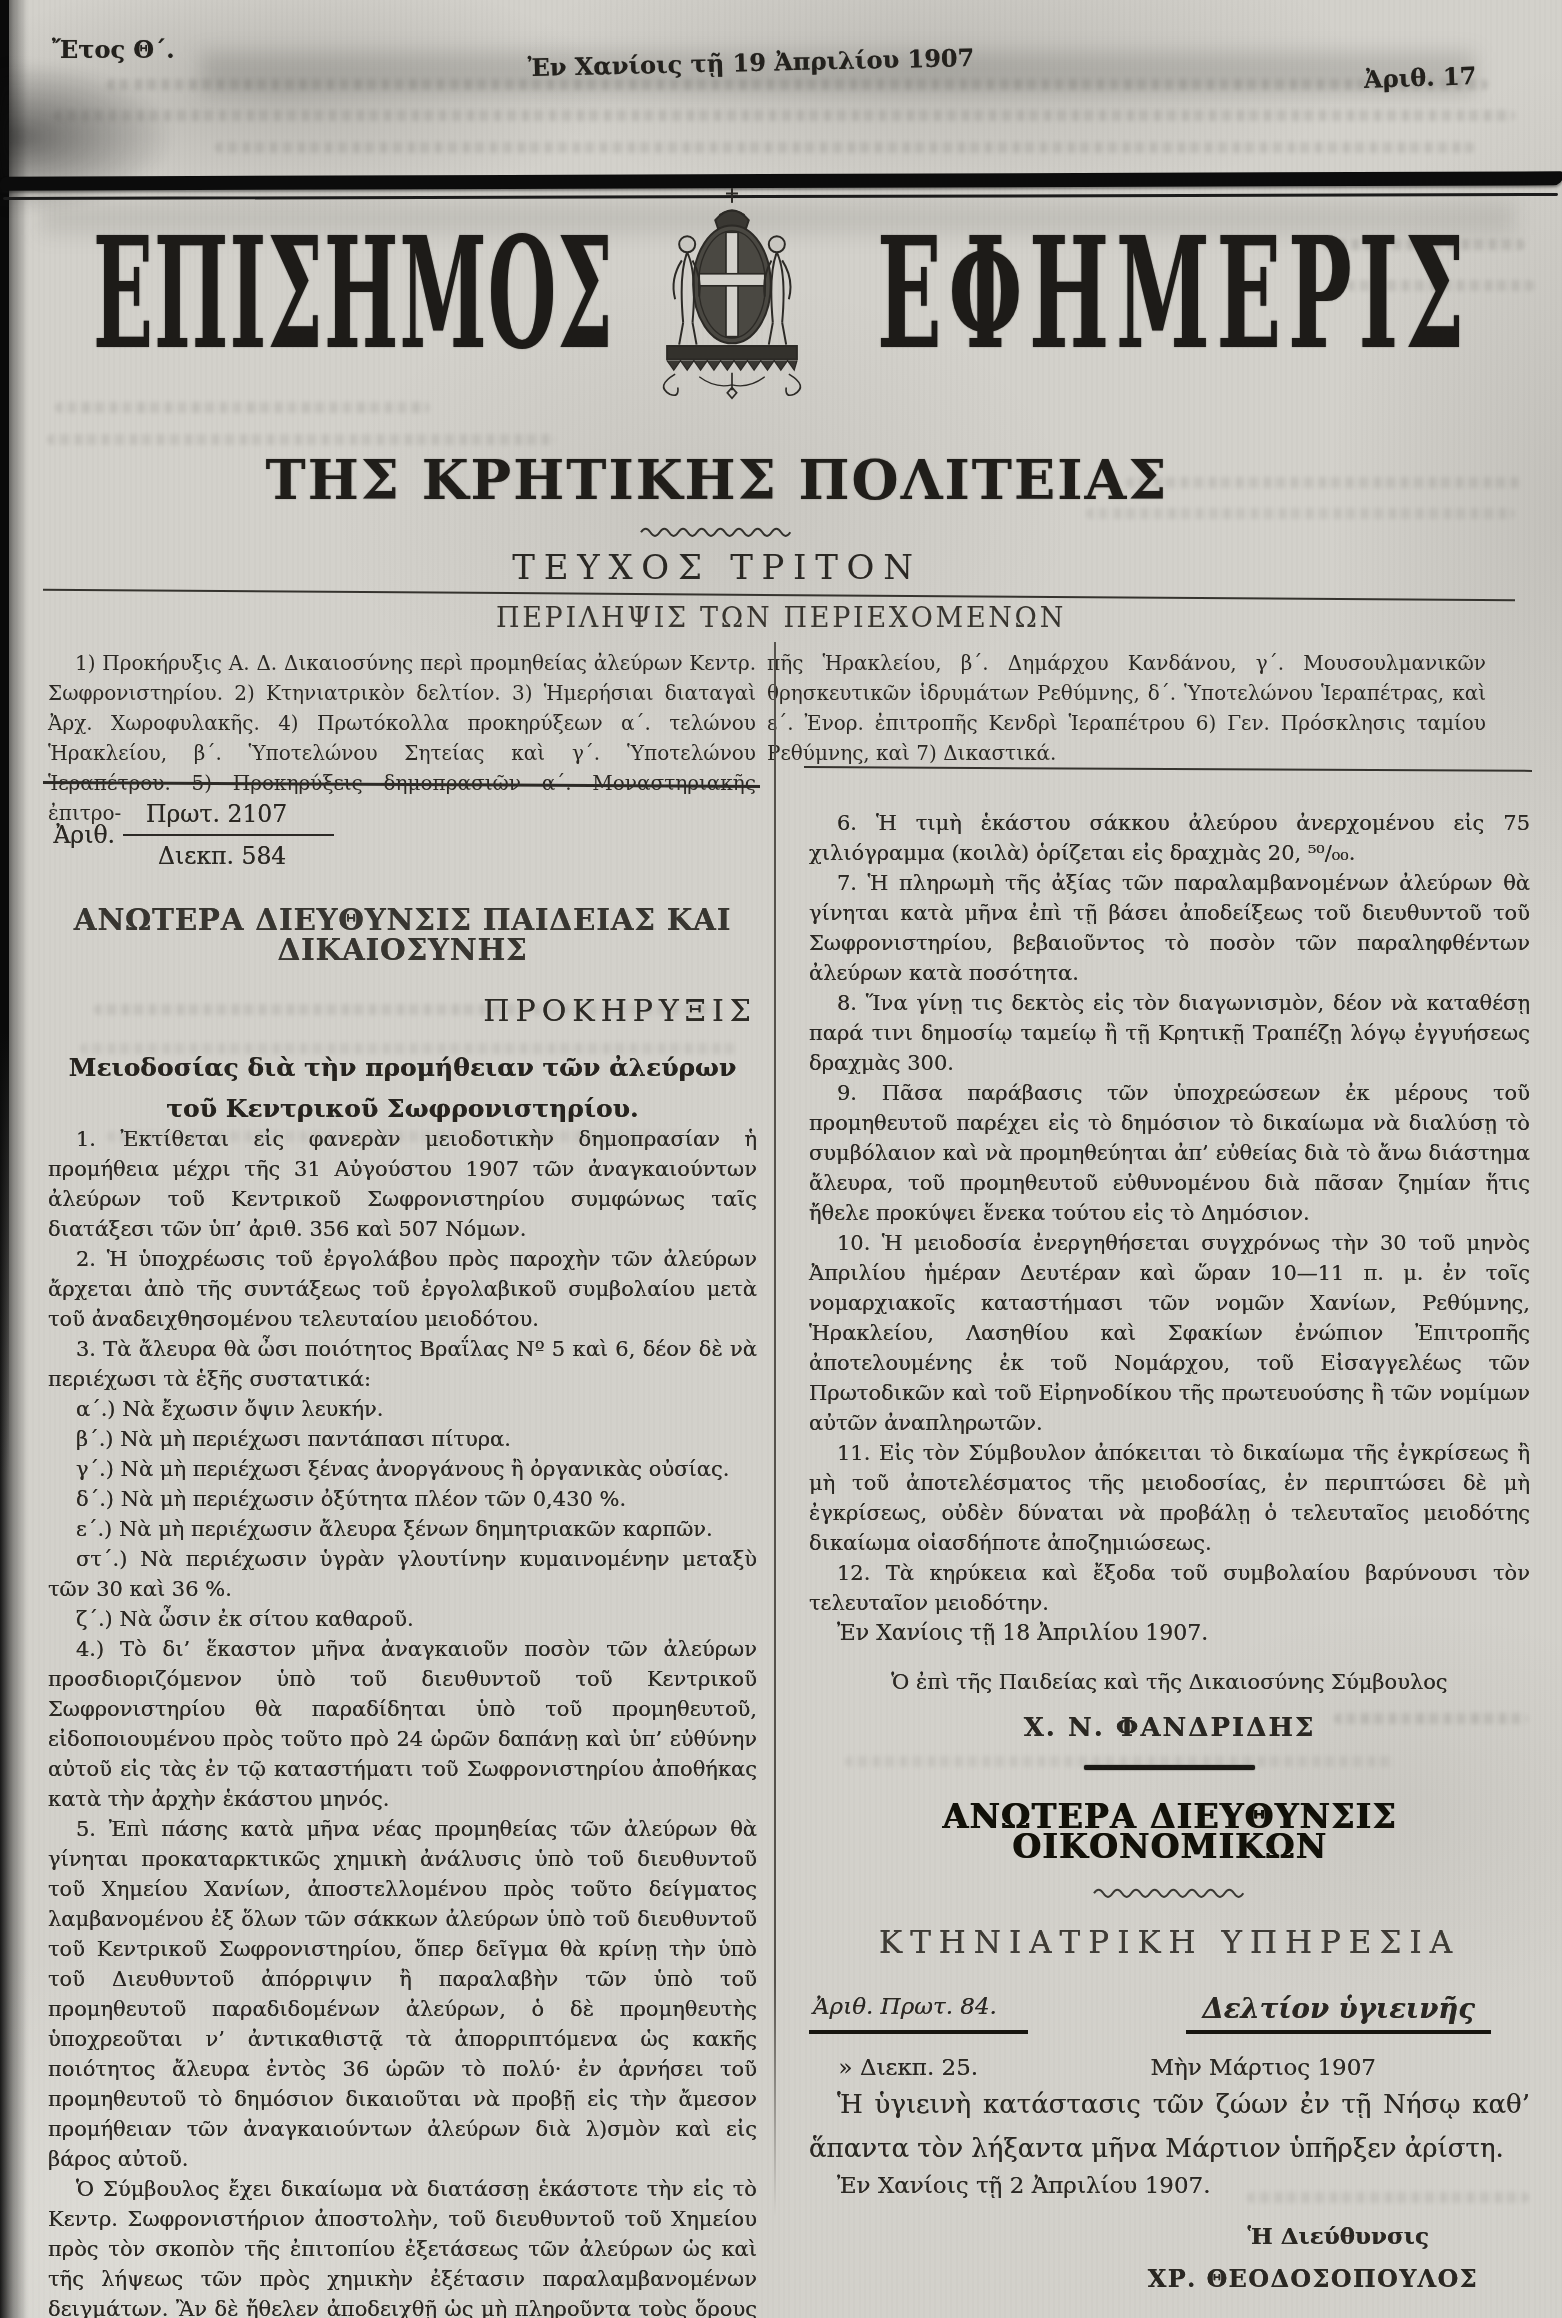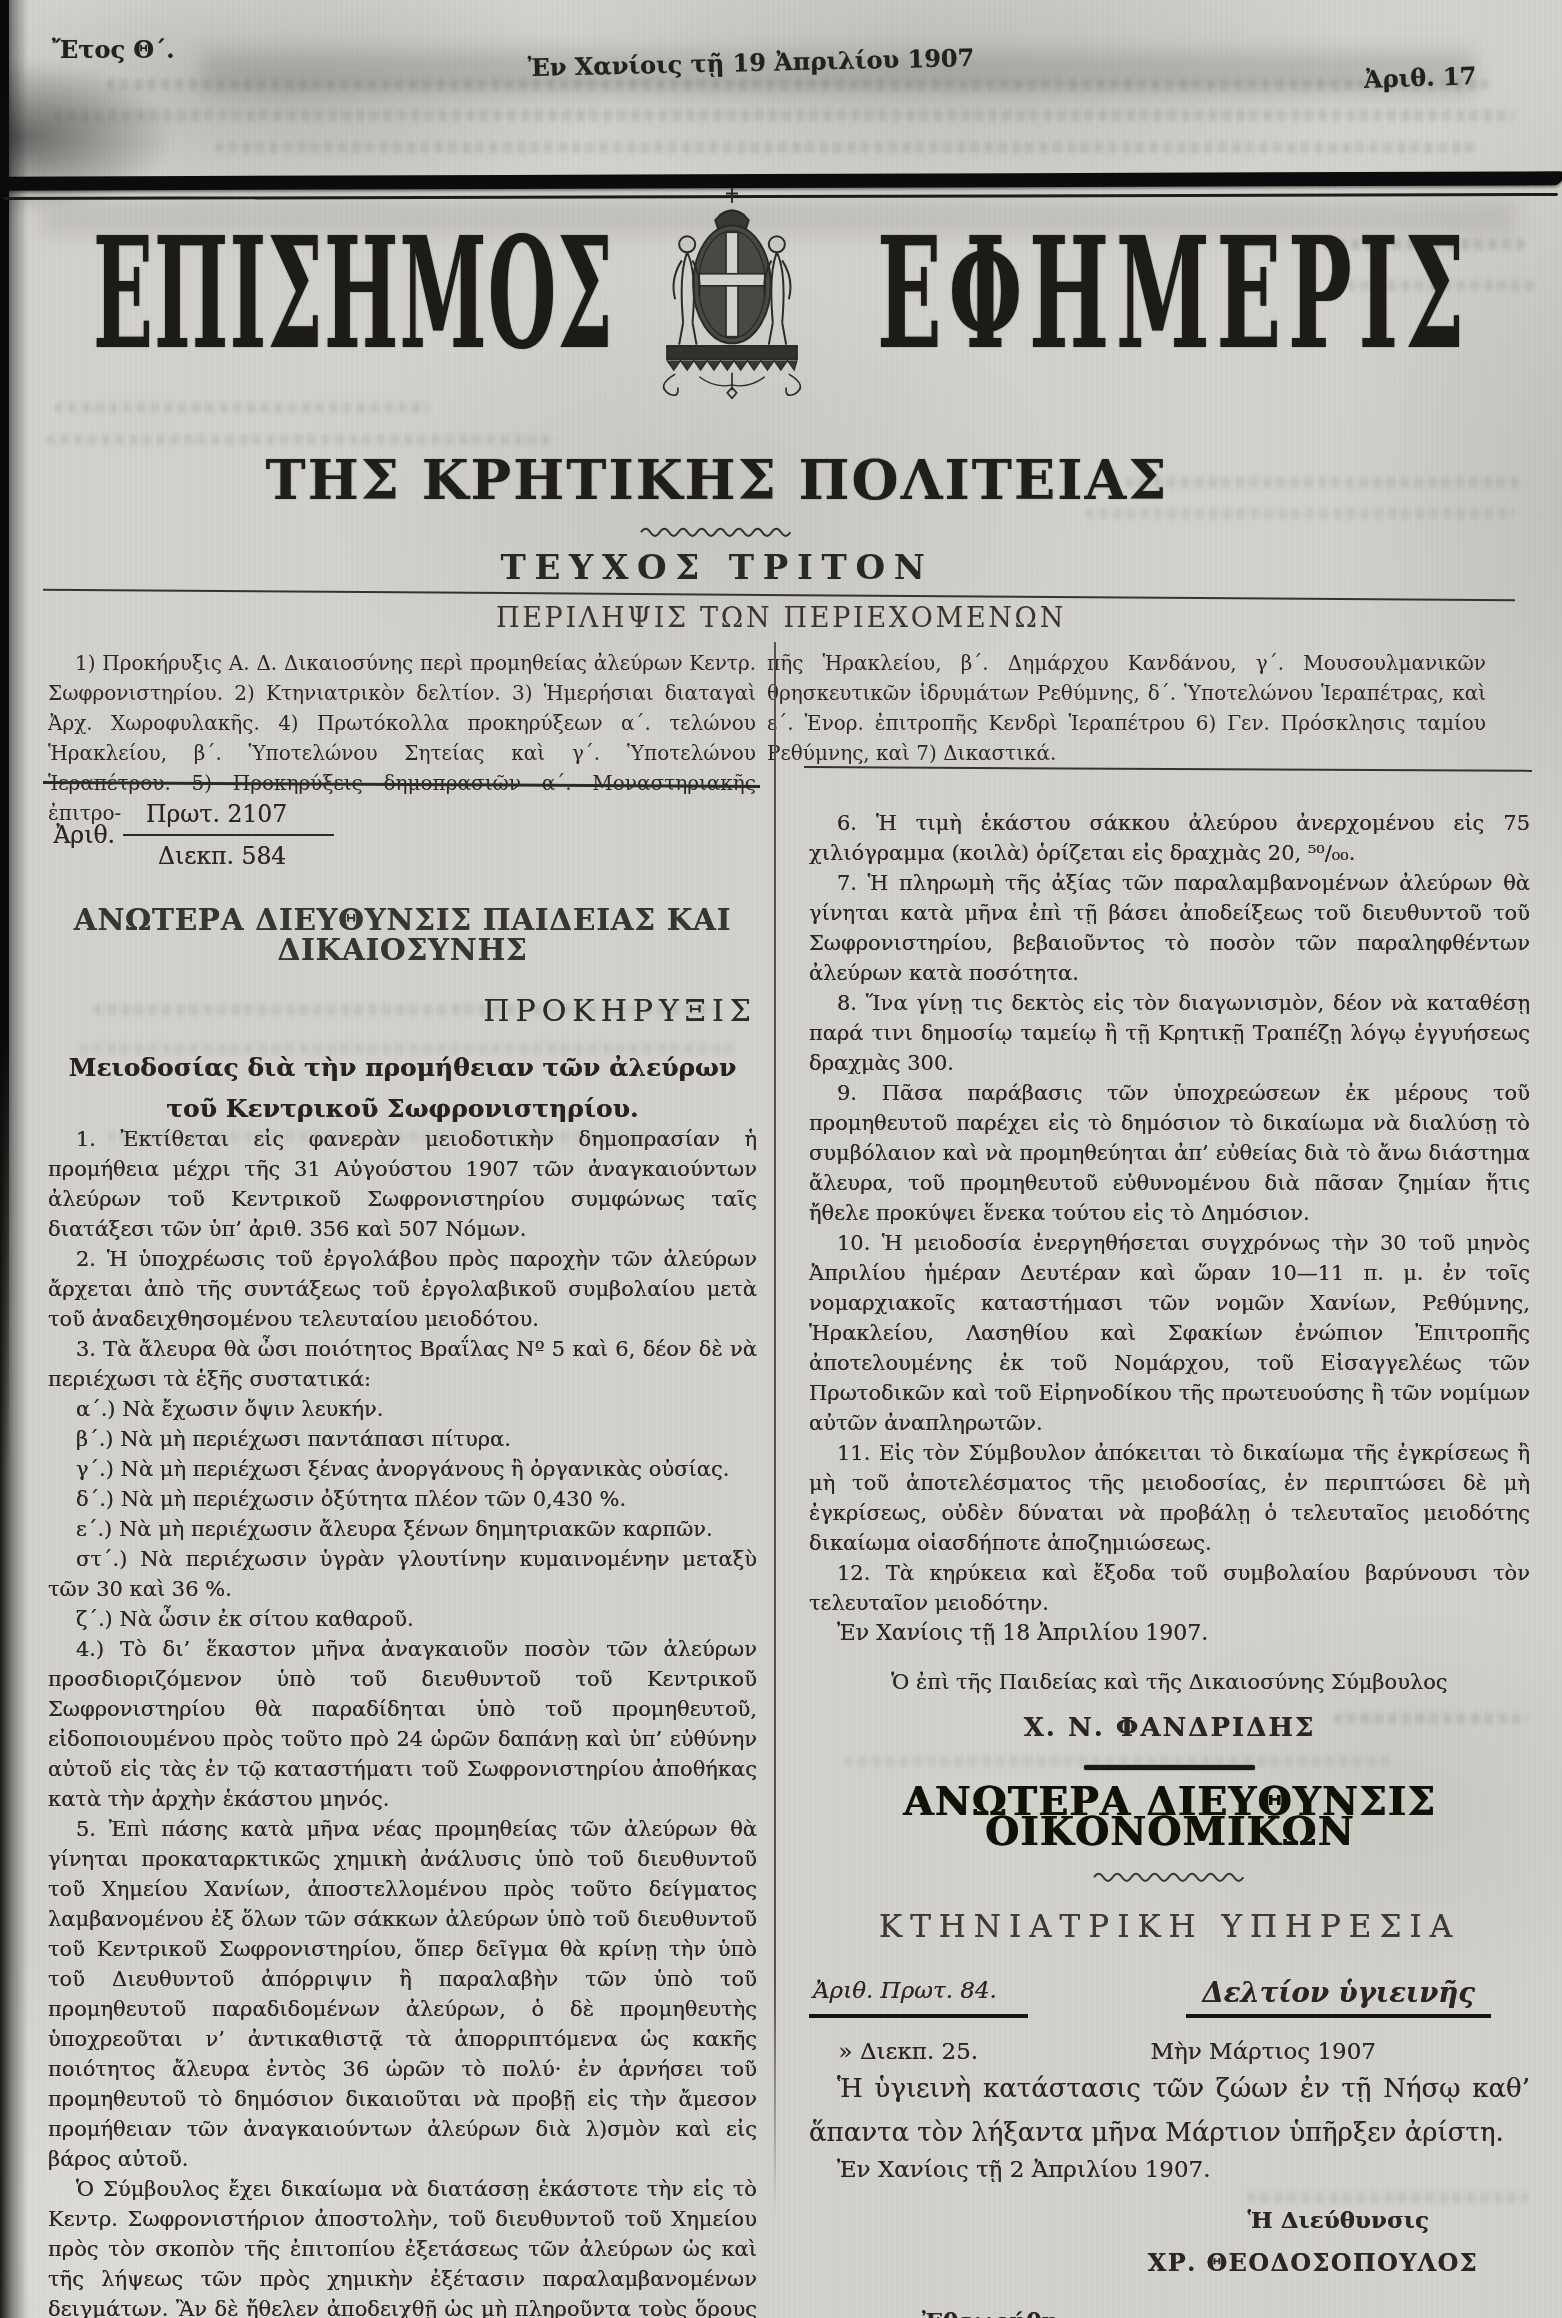--- a/index.html
+++ b/index.html
@@ -62,21 +62,21 @@
   .mast-right { left:877px; top:216px; transform:scale(0.84,1.52); letter-spacing:8px; }
   .emblem { position:absolute; left:635px; top:185px; }
   .subtitle {
     position:absolute; top:448px; left:0; width:1434px; text-align:center;
     font-size:54px; font-weight:bold; letter-spacing:2px; color:#201e1a;
     text-shadow:0 0 1.3px rgba(32,30,26,0.5);
   }
   .ornament { position:absolute; }
   .tome {
     position:absolute; top:547px; left:0; width:1434px; text-align:center;
-    font-size:34px; font-weight:bold; letter-spacing:8.7px; color:#2a2824;
+    font-size:34px; font-weight:normal; letter-spacing:8.7px; color:#2a2824;
   }
   .rule { position:absolute; background:#35332e; }
   .contents-heading {
     position:absolute; top:602px; left:0; width:1562px; text-align:center;
     font-size:27px; letter-spacing:2.7px; color:#38352f;
   }
   .contents-col {
     position:absolute; top:648px; font-size:20px; line-height:30px;
     text-align:justify; color:#2b2823;
   }
@@ -103,22 +103,22 @@
   .subject { margin-top:27px; text-align:center; text-indent:0;
              font-size:25px; font-weight:bold; color:#26231e; }
   .subject + .subject { margin-top:10.7px; }
   .body-start { margin-top:20px; }
   .dateline { margin-top:14.7px; font-size:22px; }
   .signer-title { margin-top:19px; text-align:center; text-indent:0; font-size:21px; }
   .signer-name  { margin-top:14.7px; text-align:center; text-indent:0;
                   font-size:26px; font-weight:bold; letter-spacing:2px; }
   .divider-bar { width:171px; height:4.7px; background:#1b1915; margin:23px auto 0;
                  border-radius:2px; box-shadow:0 0 1.3px #1b1915; }
-  .econ-heading { margin-top:16px; text-align:center; text-indent:0;
-                  font-size:39px; font-weight:bold; letter-spacing:1.3px; color:#121109;
+  .econ-heading { margin-top:32px; text-align:center; text-indent:0;
+                  font-size:33px; font-weight:bold; letter-spacing:1.3px; color:#121109;
                   text-shadow:1px 0 0 #121109; }
   .vet-heading { margin-top:19px; text-align:center; text-indent:0;
                  font-size:31px; letter-spacing:8px; color:#3e3b35; }
   .vet-refrow { margin-top:34px; display:flex; justify-content:space-between;
                 align-items:flex-end;font-style:italic; }
   .vet-proto { font-size:23px; border-bottom:4px solid #17150f; padding:0 31px 9.4px 4px; }
   .vet-bulletin { font-size:27.5px; font-weight:bold; border-bottom:4px solid #17150f;
                   padding:0 16px 6.7px 16px; margin-right:39px; }
   .vet-row2 { margin-top:17.4px; display:flex; justify-content:space-between; font-size:23px; }
   .vet-row2 .d1 { padding-left:29.5px; }

